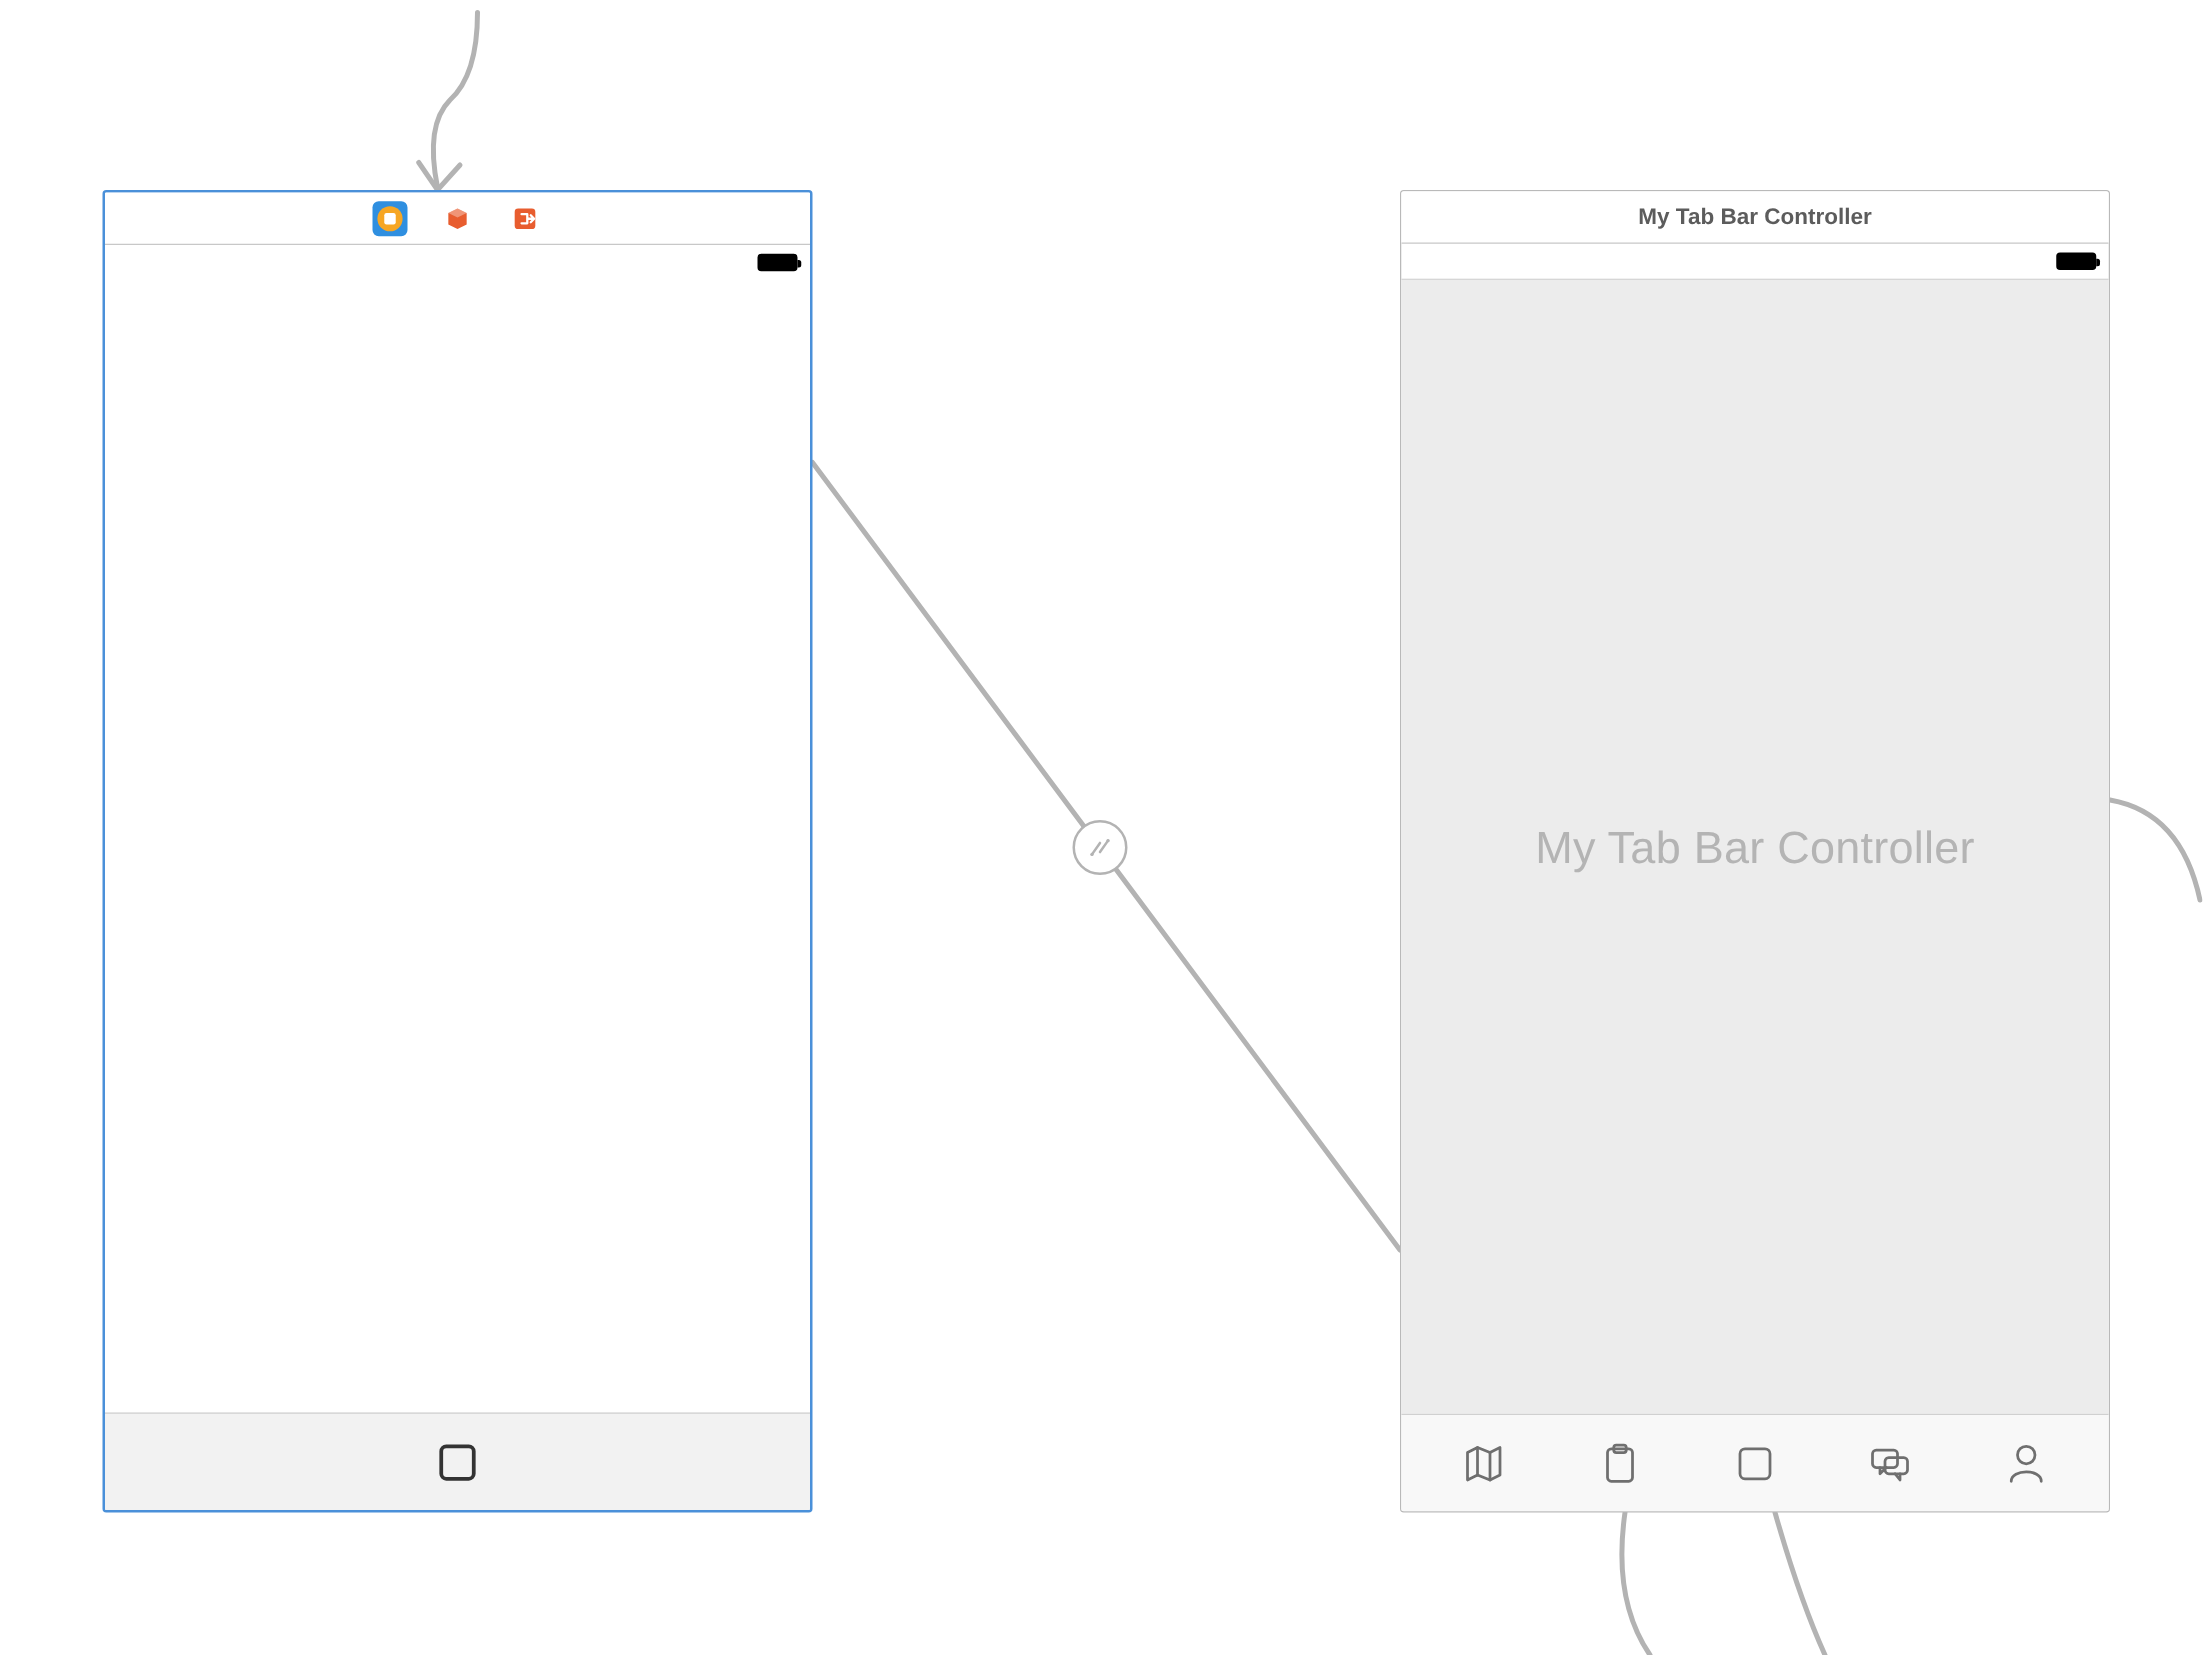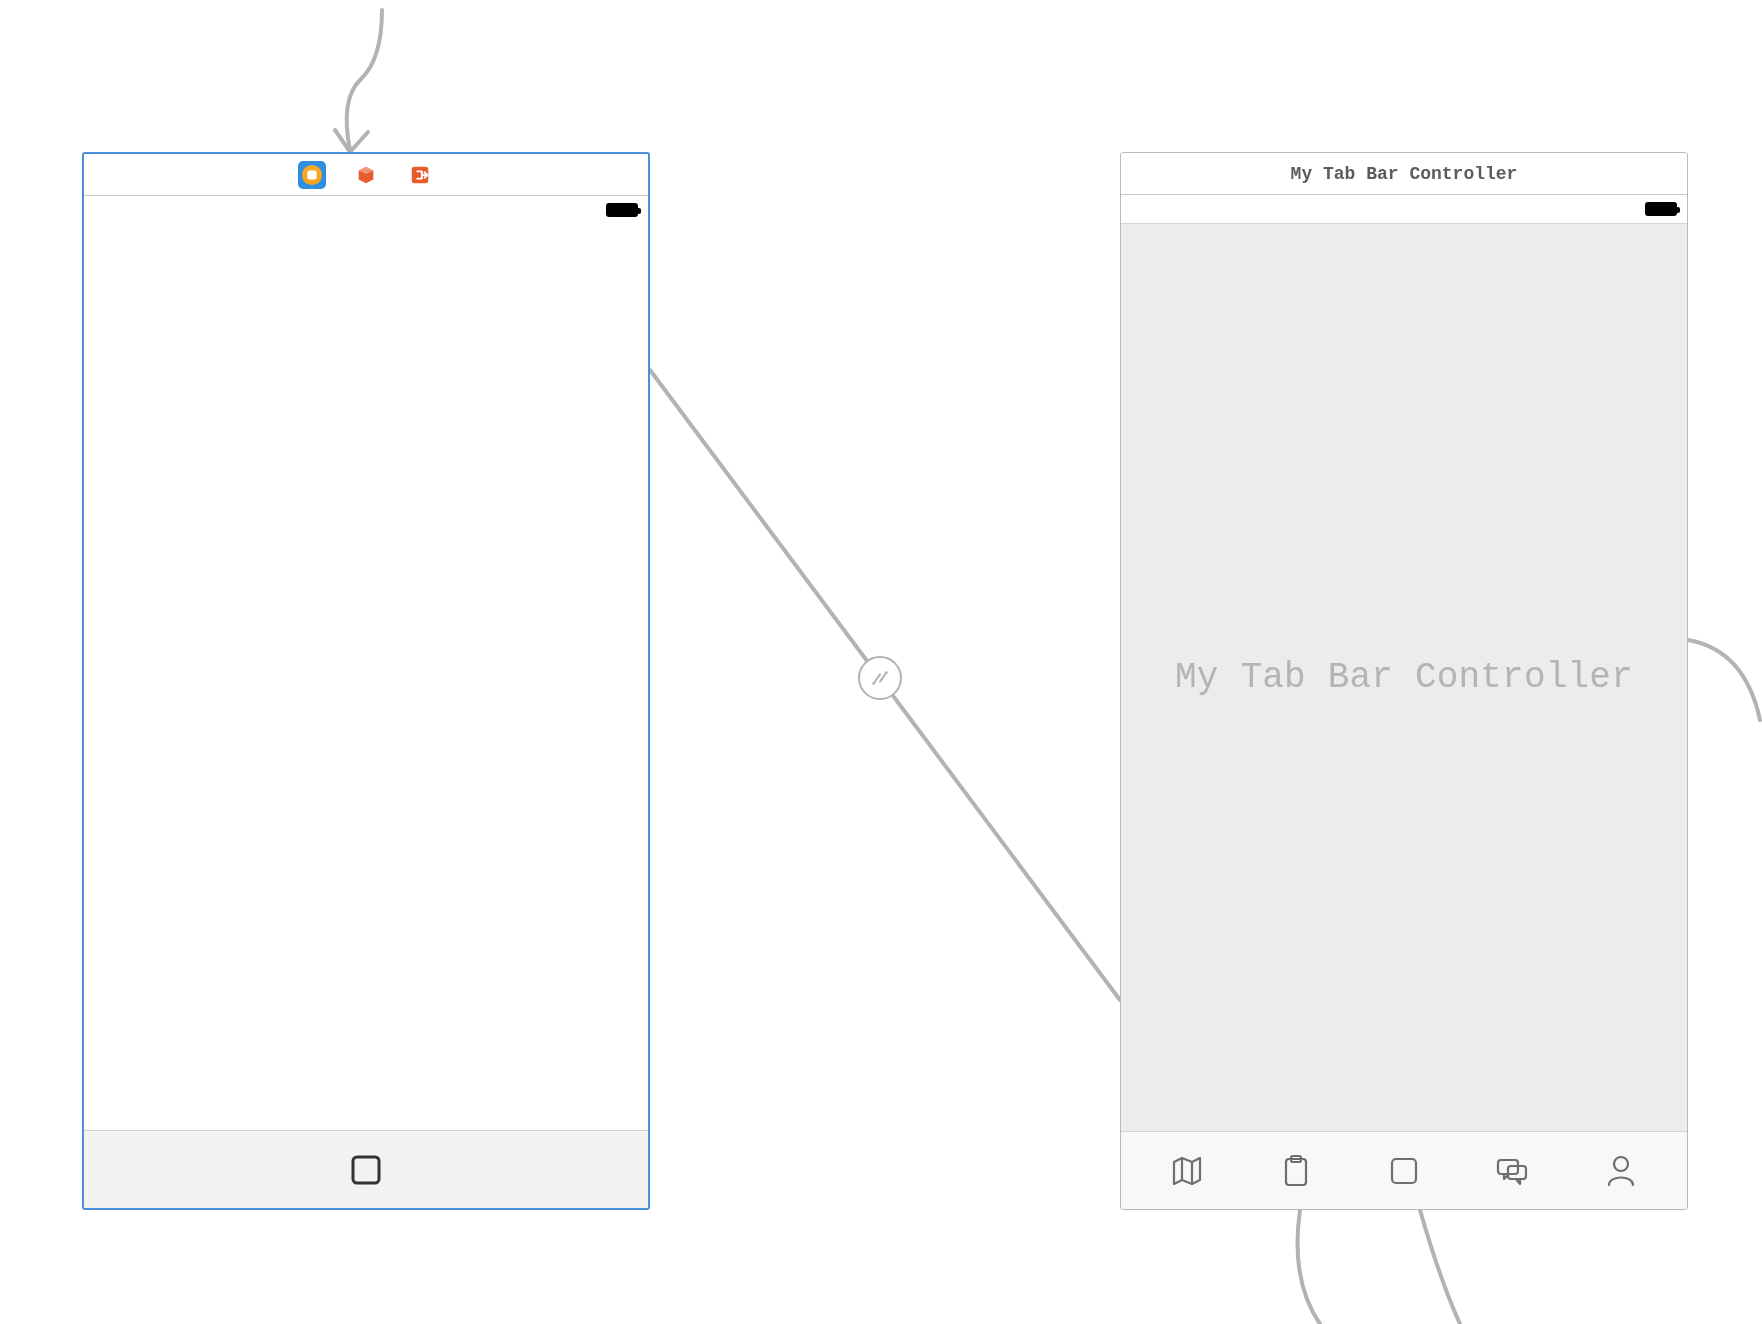--- a/index.html
+++ b/index.html
@@ -7,21 +7,20 @@
 
   .canvas { position: relative; width: 1762px; height: 1324px; }
 
   
   .scene {
     position: absolute;
     background: #ffffff;
     display: flex;
     flex-direction: column;
     overflow: hidden;
-    font-family: Liberation Mono, monospace;
   }
   .scene.left  { left: 82px;  top: 152px; width: 568px; height: 1058px; border: 2px solid #4a90d9; border-radius: 3px; }
   .scene.right { left: 1120px; top: 152px; width: 568px; height: 1058px; border: 1px solid #b9b9b9; border-radius: 3px; }
 
   
   .titlebar {
     width: 100%; height: 42px;
     border-bottom: 1px solid #c8c8c8;
     background: #ffffff;
     display: flex; align-items: center; justify-content: center;

